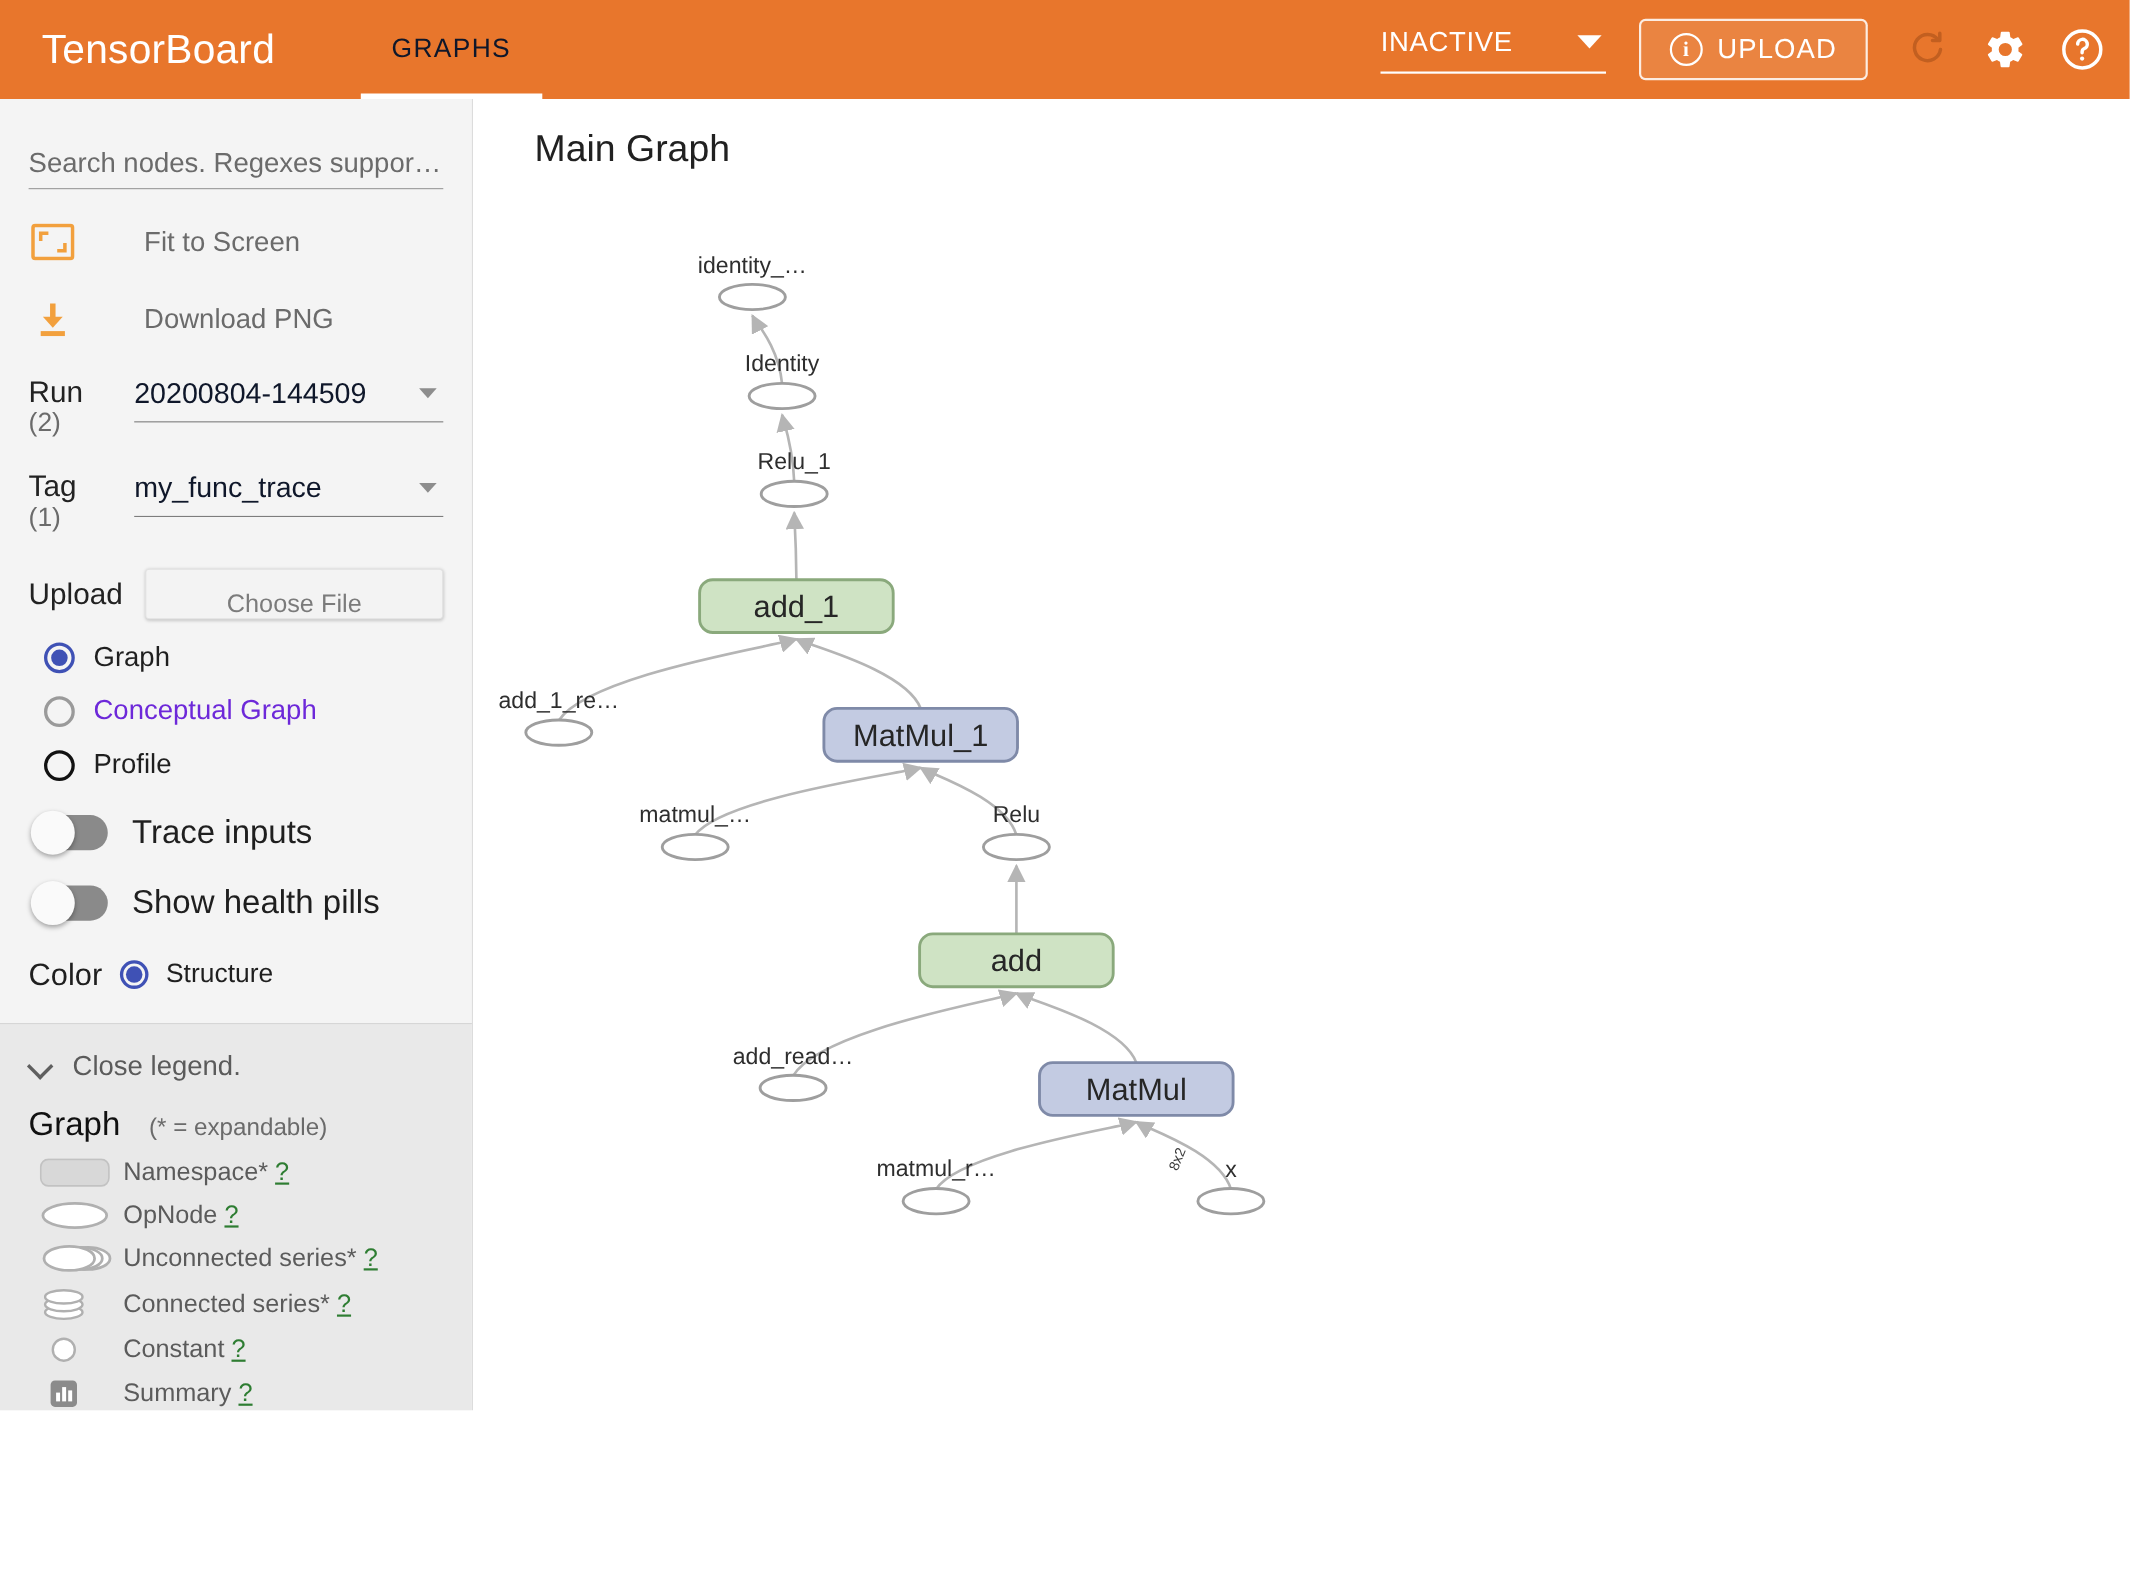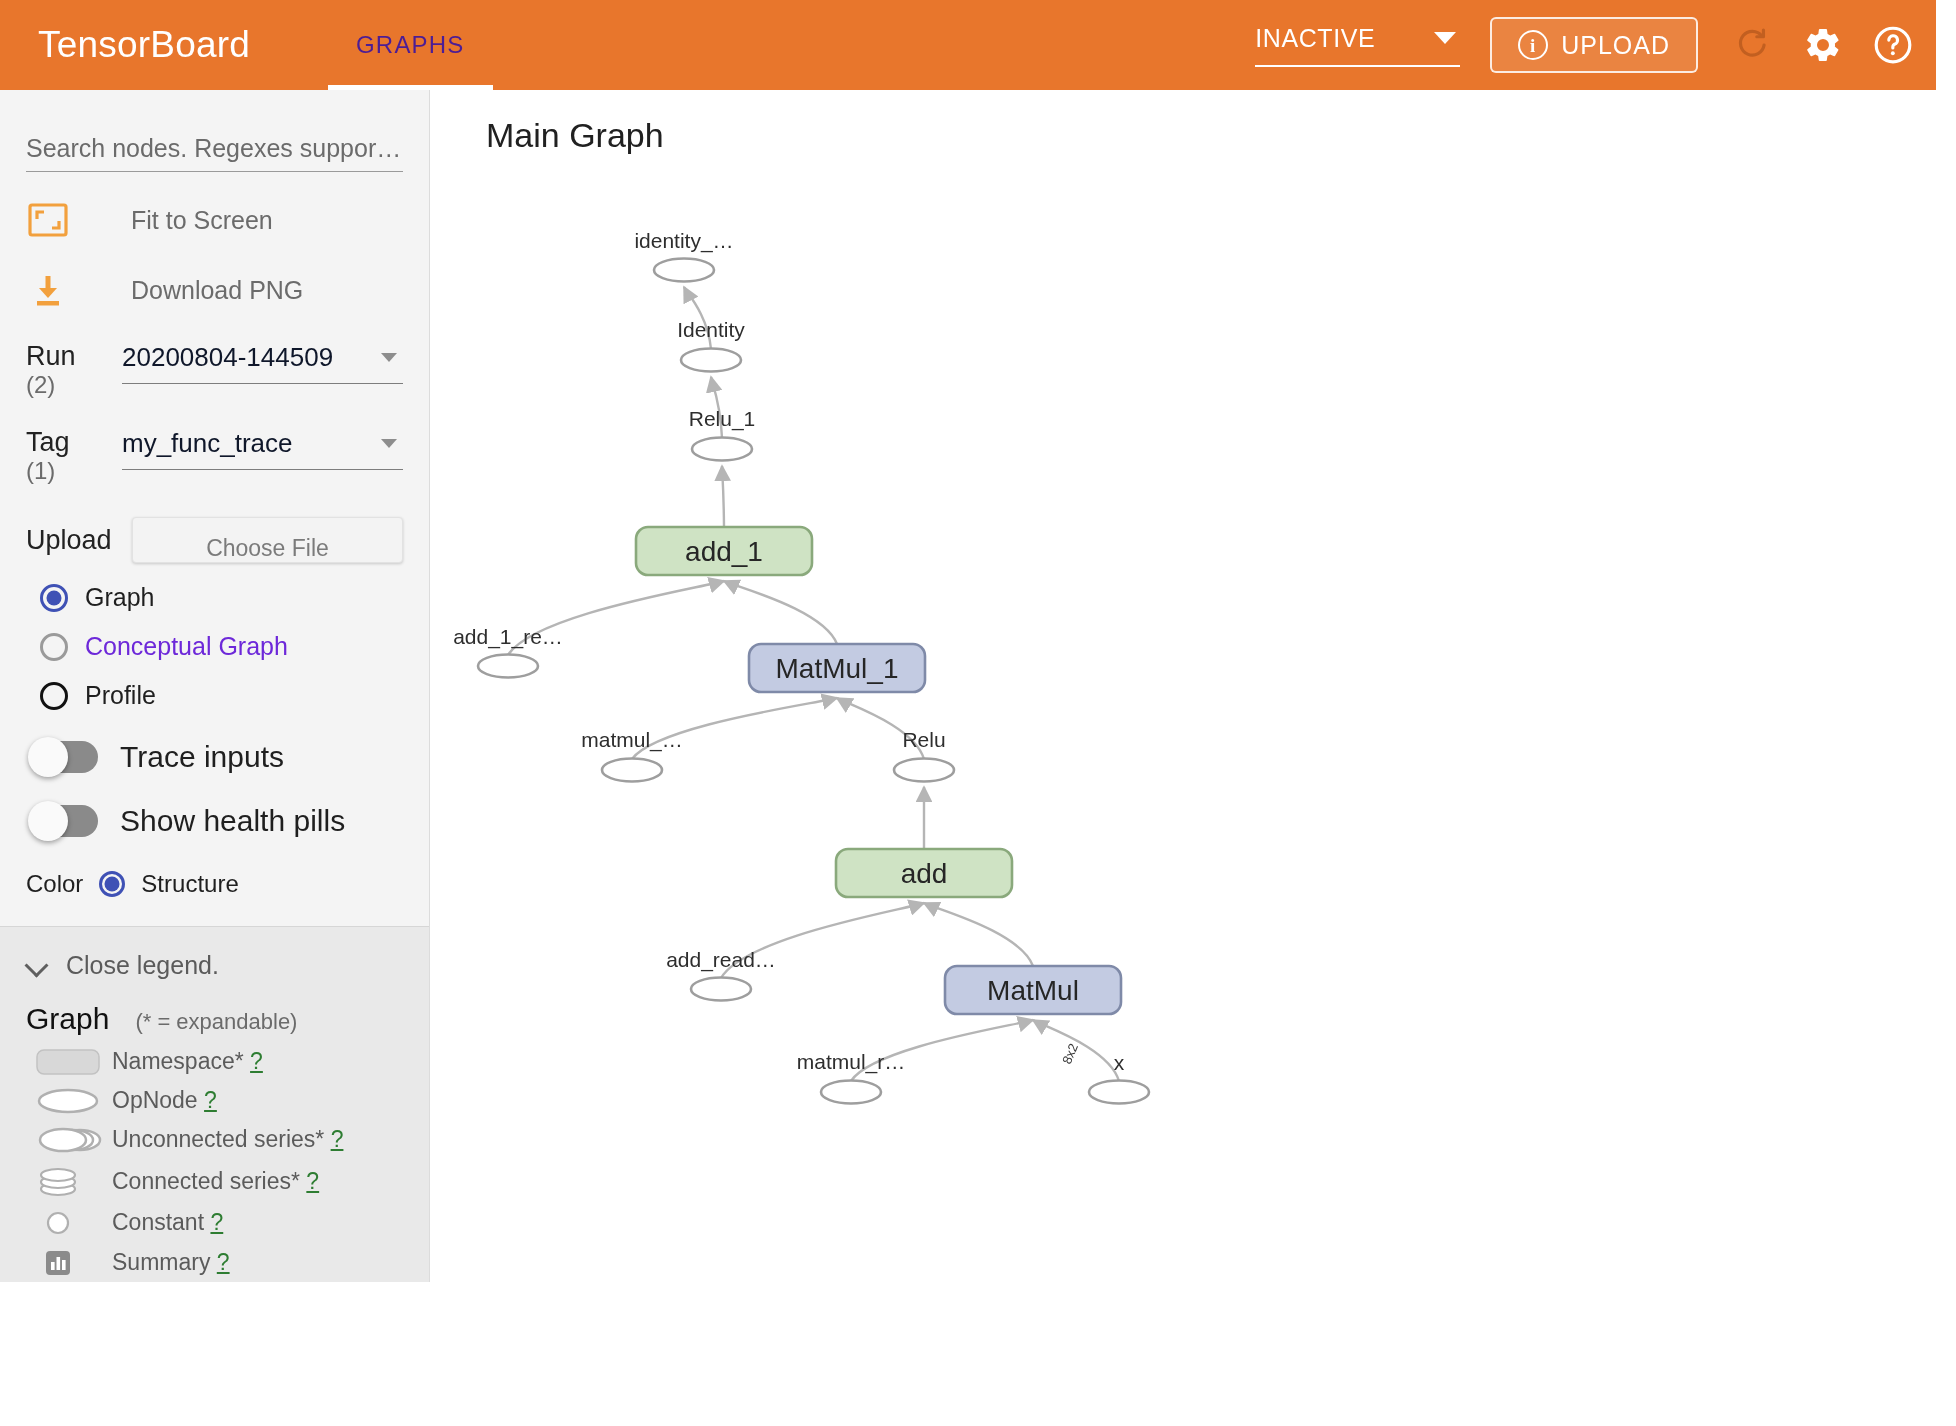--- a/index.html
+++ b/index.html
@@ -28,21 +28,21 @@
     color: #ffffff;
     white-space: nowrap;
   }
   .tabs { margin-left: 78px; height: 90px; display: flex; align-items: flex-start; }
   .tab {
     position: relative;
     height: 90px;
     padding: 0 28px;
     display: flex; align-items: center;
     font-size: 24px; letter-spacing: 1.2px;
-    color: #4c1d95;
+    color: #0f172a;
     cursor: pointer;
   }
   .tab.active::after {
     content: ""; position: absolute; left: 0; right: 0; bottom: 0;
     height: 5px; background: #ffffff;
   }
   .spacer { flex: 1; }
 
   .inactive-select {
     position: relative;
@@ -193,21 +193,21 @@
     width: 40px; height: 40px; border-radius: 50%;
     background: #fafafa;
     box-shadow: 0 2px 5px rgba(0,0,0,.35);
   }
   .toggle-label { font-size: 30px; color: #1f1f1f; }
 
   .color-row {
     display:flex; align-items:center; gap: 16px;
     margin: 32px 26px 28px 26px;
   }
-  .color-title { font-size: 24px; color: #1f1f1f; }
+  .color-title { font-size: 28px; color: #1f1f1f; }
 
   .legend {
     border-top: 1px solid #d6d6d6;
     background: #e9e9e9;
     padding: 24px 26px 10px 26px;
     height: 100%;
   }
   .close-legend { display:flex; align-items:center; gap: 18px; cursor:pointer; }
   .chev {
     width: 22px; height: 22px; position: relative;

